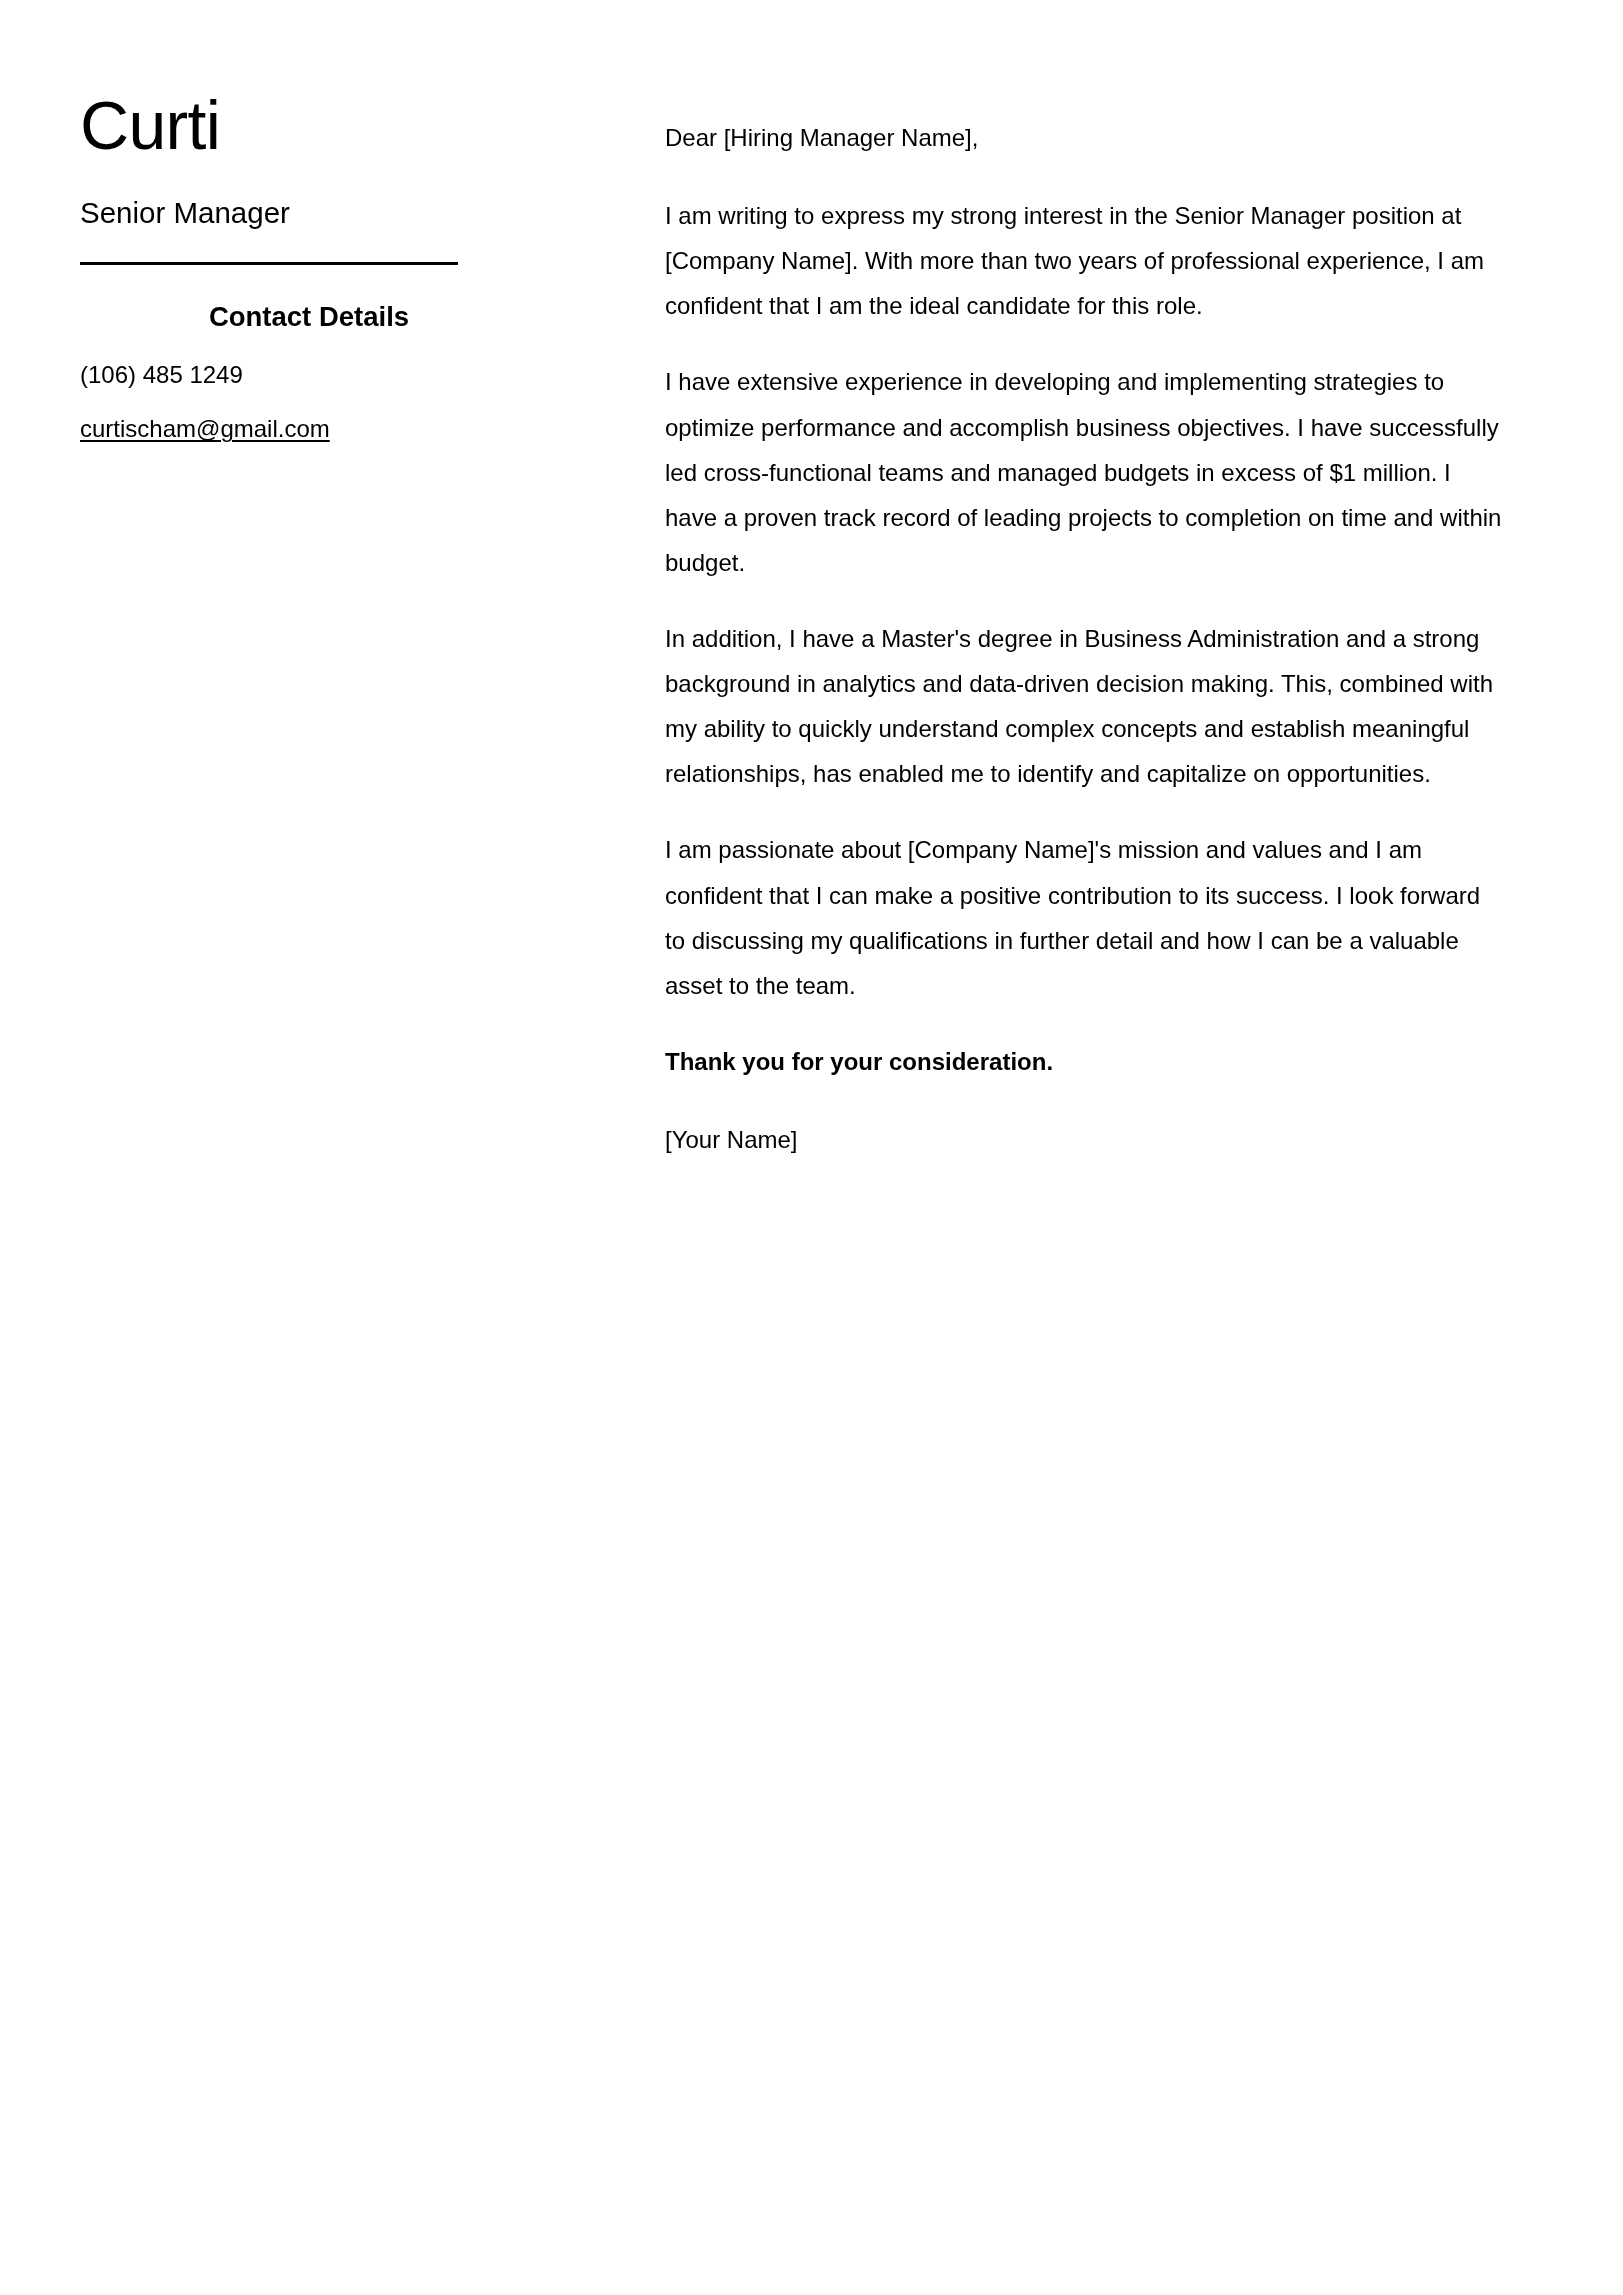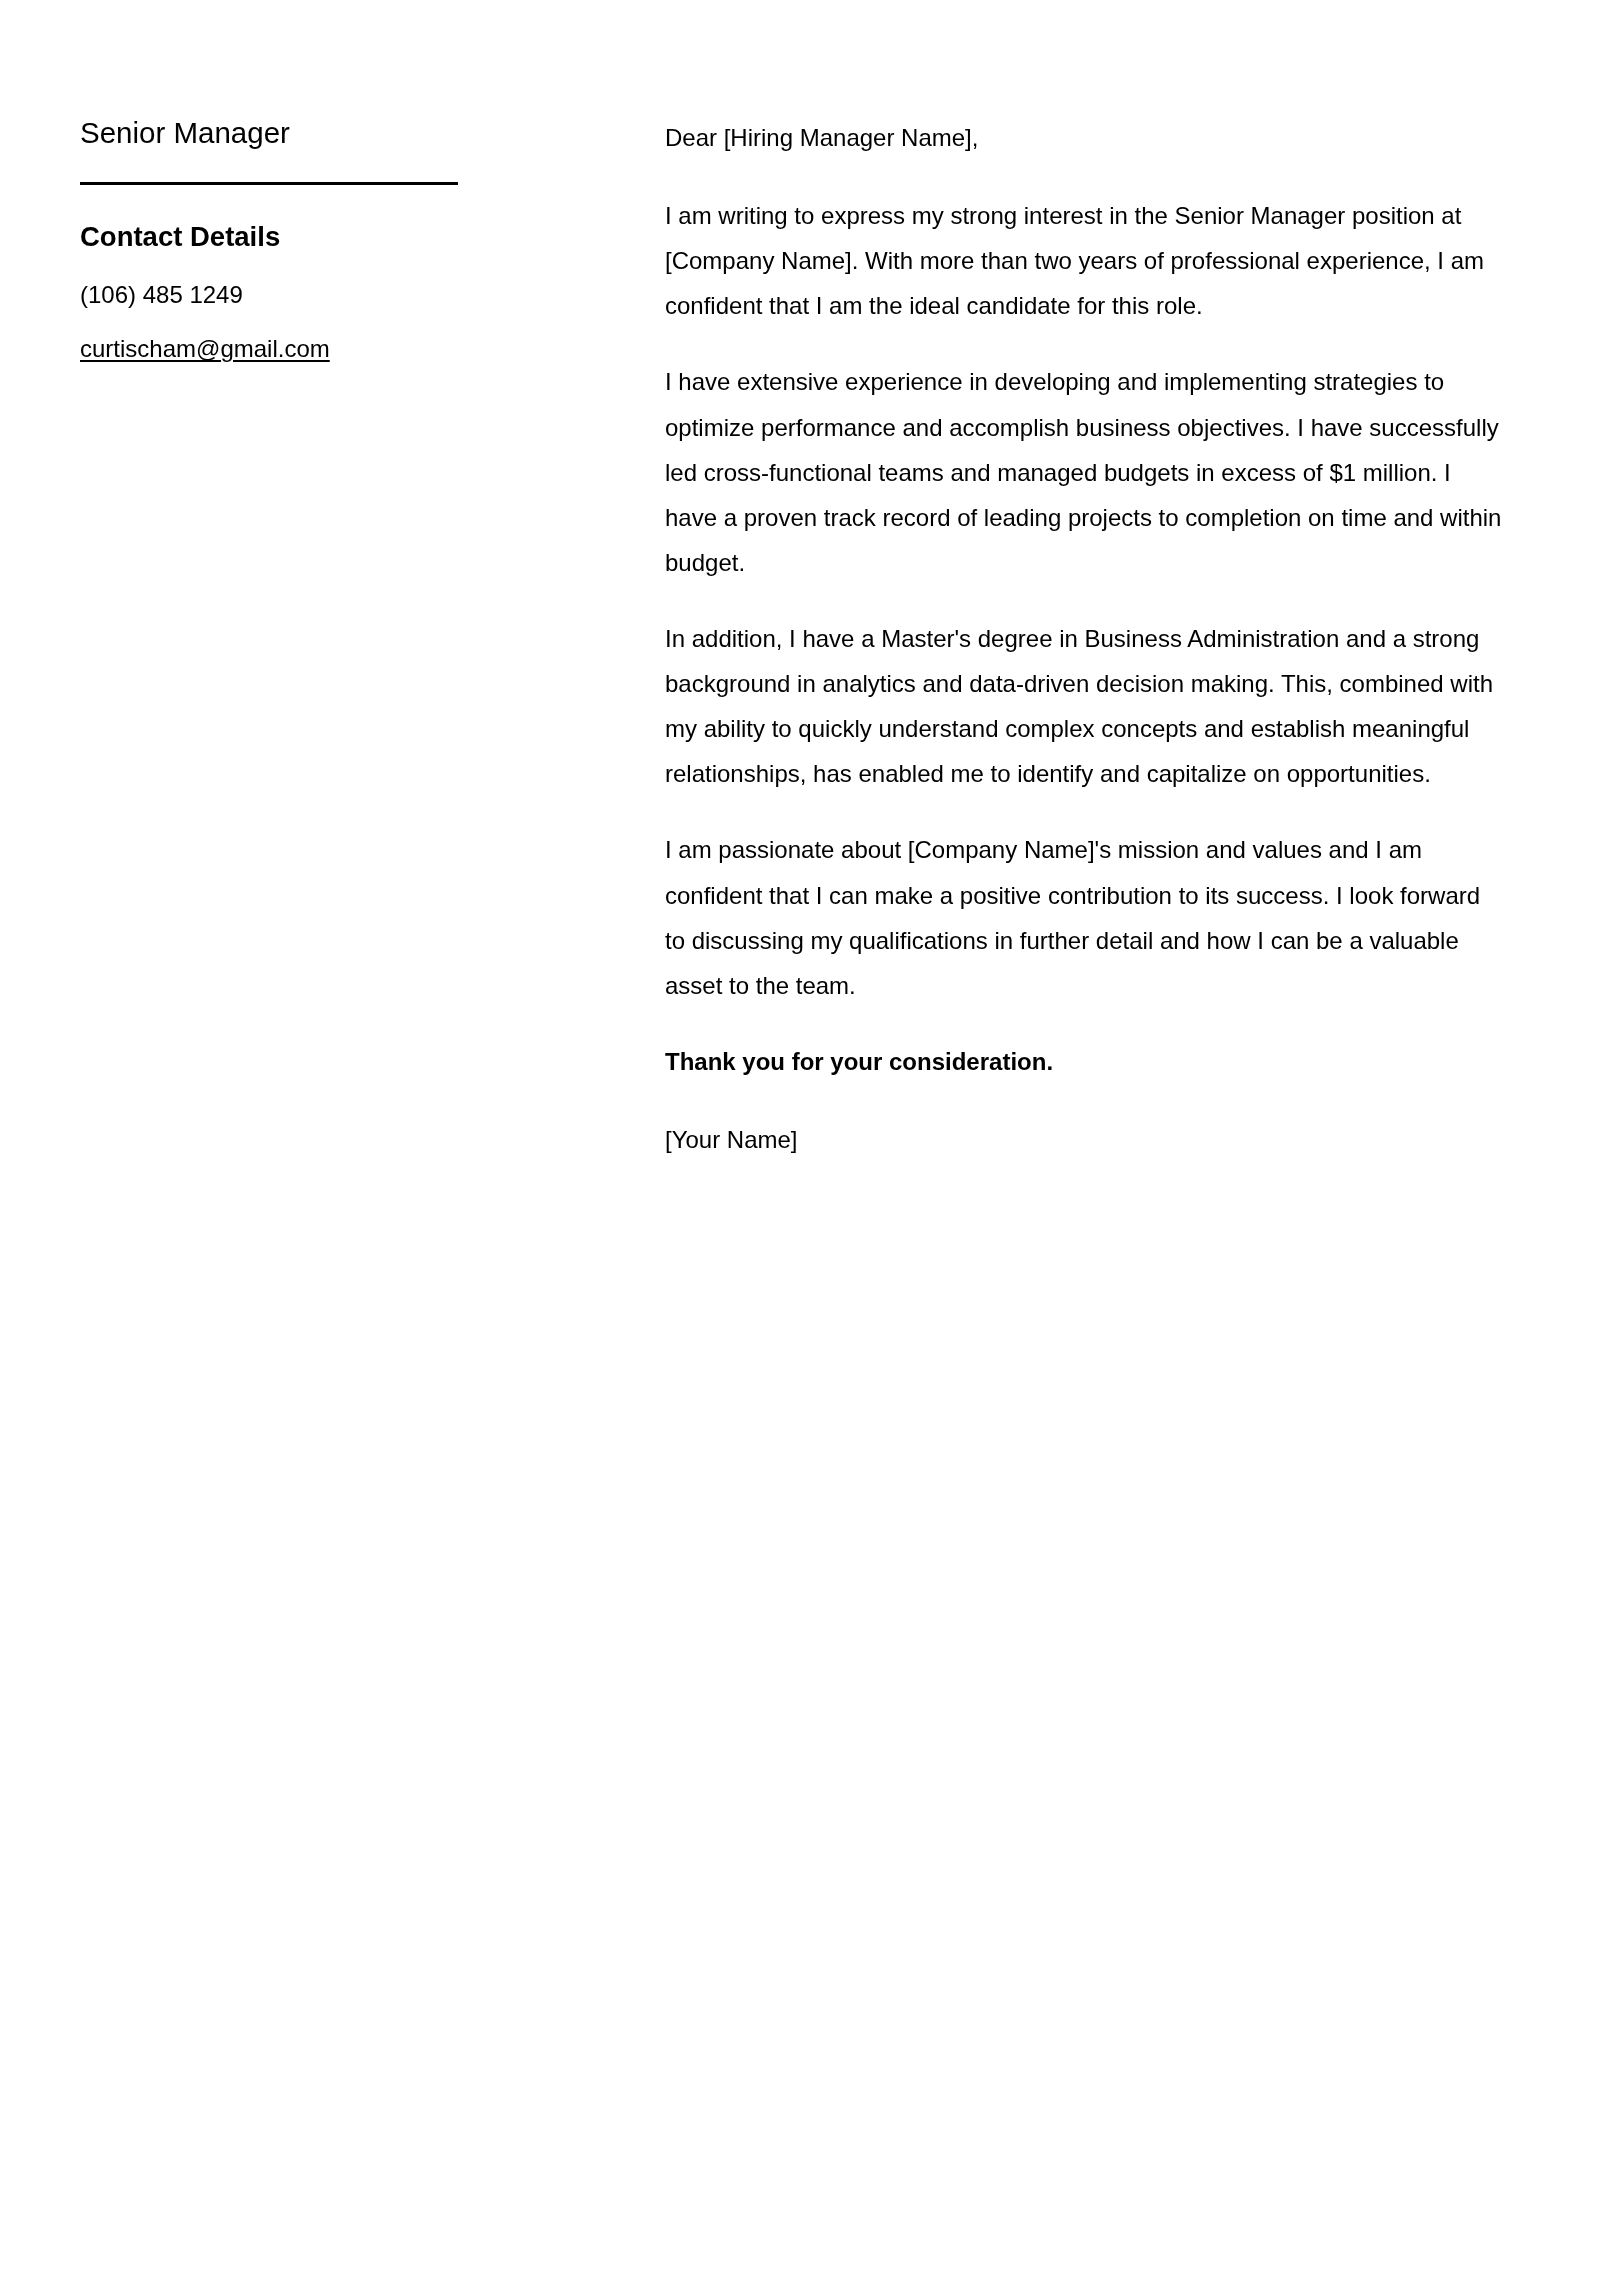--- a/index.html
+++ b/index.html
@@ -50,20 +50,21 @@
     width: 378px;
     height: 3.3px;
     background: #000000;
   }
 
   .contact-heading {
     margin-top: 34px;
     font-size: 27.5px;
     font-weight: 700;
     line-height: 1.3;
+    text-align: center;
   }
 
   .contact-list {
     margin-top: 19.6px;
   }
   .contact-item {
     font-size: 24px;
     font-weight: 400;
     line-height: 1.68;
     width: 308px;
@@ -100,20 +101,21 @@
   }
 </style>
 </head>
 <body>
 
 <div class="page">
 
   <div class="sidebar">
 
     <div class="name-block">
+      <div class="name-line">Curti</div>
     </div>
 
     <div class="job-title">Senior Manager</div>
 
     <div class="divider"></div>
 
     <div class="contact-heading">Contact Details</div>
 
     <div class="contact-list">
       <div class="contact-item">(106) 485 1249</div>

